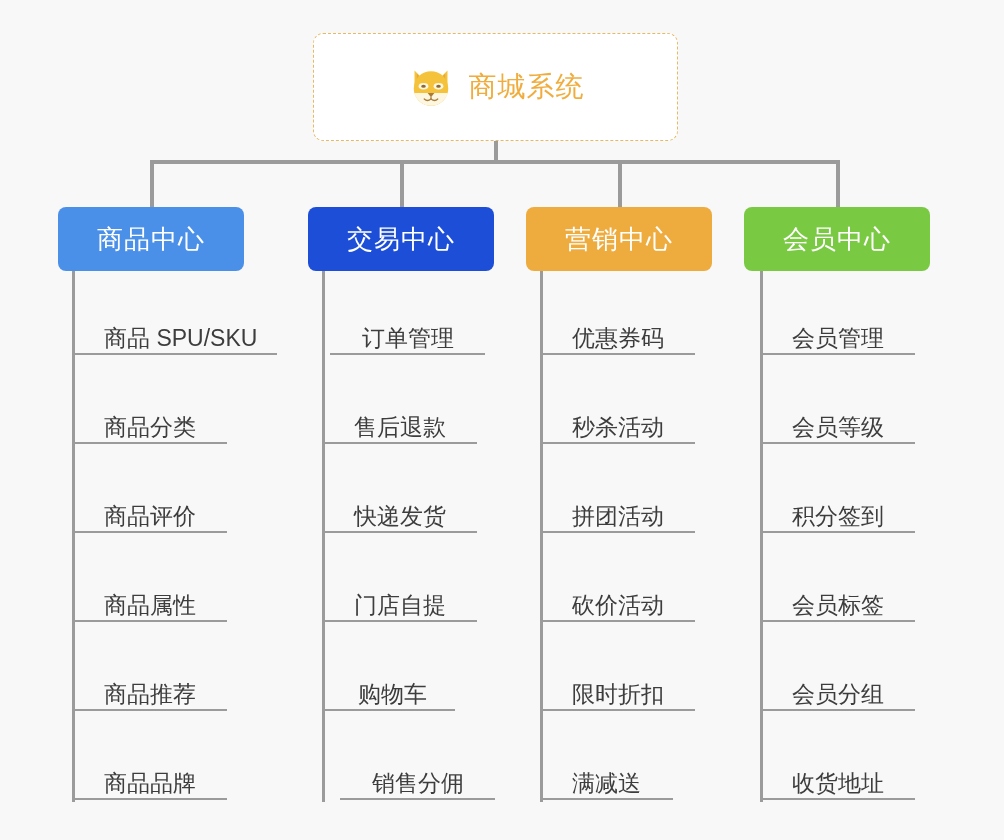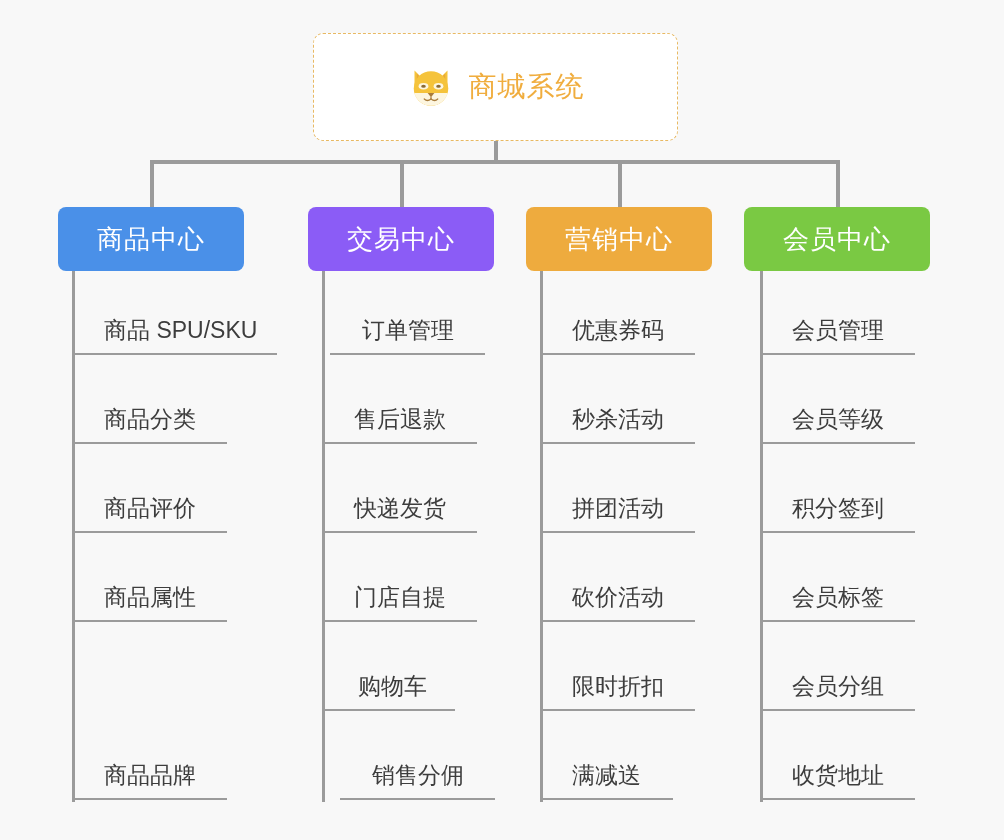--- a/index.html
+++ b/index.html
@@ -80,21 +80,21 @@
     top: 271px;
   }
 
   
   .leaf {
     position: absolute;
     height: 44px;
     box-sizing: border-box;
     border-bottom: 2px solid #9b9b9b;
     display: flex;
-    align-items: center;
+    align-items: flex-end;
     padding-left: 32px;
     padding-bottom: 2px;
   }
   .leaf-label {
     font-size: 23px;
     color: #3d3d3d;
     line-height: 1.1;
     white-space: nowrap;
   }
 </style>
@@ -142,25 +142,28 @@
   </div>
   <div class="leaf" style="left:72px; top:400px; width:155px;">
     <span class="leaf-label">商品分类</span>
   </div>
   <div class="leaf" style="left:72px; top:489px; width:155px;">
     <span class="leaf-label">商品评价</span>
   </div>
   <div class="leaf" style="left:72px; top:578px; width:155px;">
     <span class="leaf-label">商品属性</span>
   </div>
+  <div class="leaf" style="left:72px; top:667px; width:155px;">
+    <span class="leaf-label">商品推荐</span>
+  </div>
   <div class="leaf" style="left:72px; top:756px; width:155px;">
     <span class="leaf-label">商品品牌</span>
   </div>
 
-  <div class="cat-box" style="left:308px; width:186px; background:#8b5cf6;">
+  <div class="cat-box" style="left:308px; width:186px; background:#1d4ed8;">
     <span>交易中心</span>
   </div>
   <div class="trunk" style="left:322px; height:531px;"></div>
   <div class="leaf" style="left:322px; top:311px; width:155px;margin-left:8px;">
     <span class="leaf-label">订单管理</span>
   </div>
   <div class="leaf" style="left:322px; top:400px; width:155px;">
     <span class="leaf-label">售后退款</span>
   </div>
   <div class="leaf" style="left:322px; top:489px; width:155px;">

